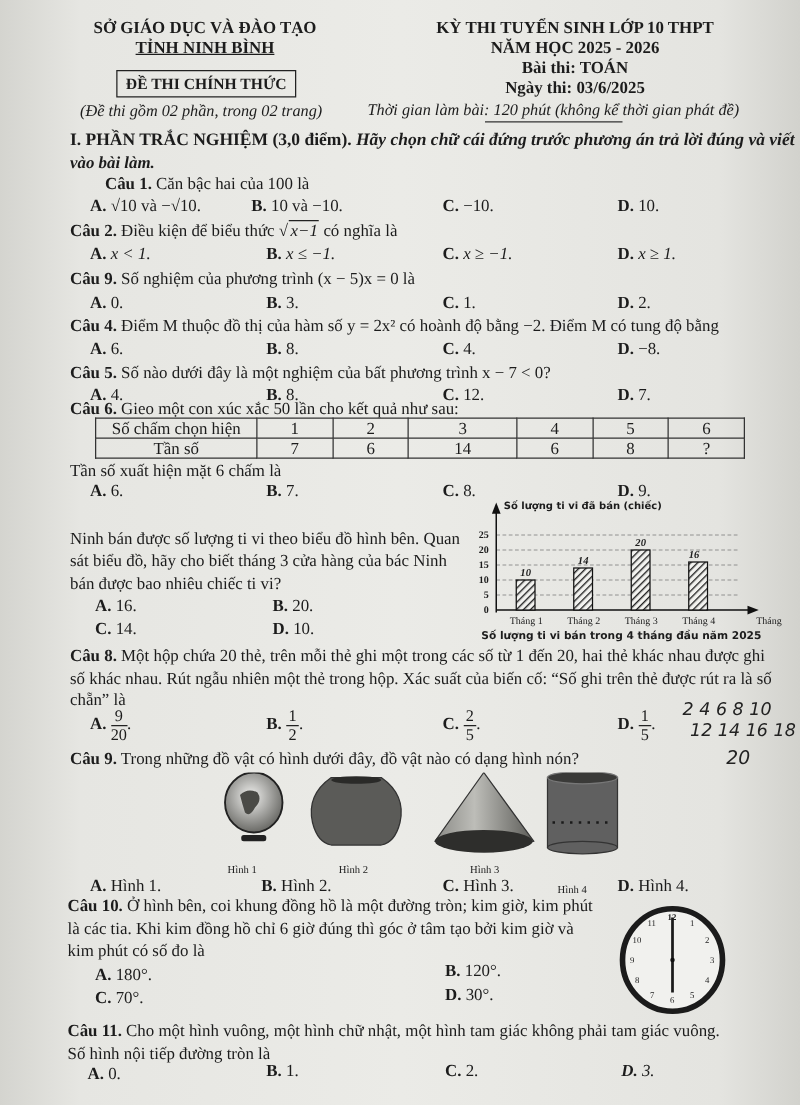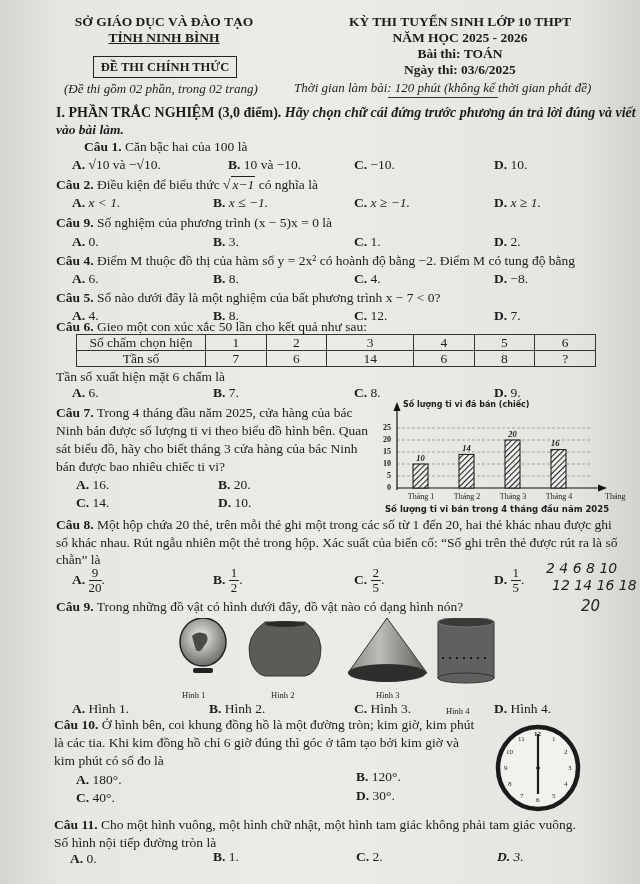--- a/index.html
+++ b/index.html
@@ -45,21 +45,21 @@
     <span class="b">I. PHẦN TRẮC NGHIỆM (3,0 điểm).</span>
     <span class="b i">Hãy chọn chữ cái đứng trước phương án trả lời đúng và viết</span>
   </div>
   <div class="abs q b i" style="left:56px;top:121px;">vào bài làm.</div>
 
   <div class="abs q" style="left:52px;top:138px;margin-left:32px;">
     <span class="b">Câu 1.</span>
     <span>Căn bậc hai của 100 là</span>
   </div>
   <div class="abs opt" style="left:72px;top:157px;"><span class="k">A.</span> <span>√10 và −√10.</span></div>
-  <div class="abs opt" style="left:228px;top:157px;"><span class="k">B.</span> <span>10 và −10.</span></div>
+  <div class="abs opt" style="left:201px;top:157px;"><span class="k">B.</span> <span>10 và −10.</span></div>
   <div class="abs opt" style="left:354px;top:157px;"><span class="k">C.</span> <span>−10.</span></div>
   <div class="abs opt" style="left:494px;top:157px;"><span class="k">D.</span> <span>10.</span></div>
 
   <div class="abs q" style="left:56px;top:176px;">
     <span class="b">Câu 2.</span>
     <span>Điều kiện để biểu thức</span>
     √<span class="sqrt i">x−1</span>
     <span>có nghĩa là</span>
   </div>
   <div class="abs opt" style="left:72px;top:195px;"><span class="k">A.</span> <span class="i">x &lt; 1.</span></div>
@@ -119,24 +119,20 @@
       <td>?</td>
     </tr>
   </tbody>
     </table>
   <div class="abs q" style="left:56px;top:368px;">Tần số xuất hiện mặt 6 chấm là</div>
   <div class="abs opt" style="left:72px;top:385px;"><span class="k">A.</span> <span>6.</span></div>
   <div class="abs opt" style="left:213px;top:385px;"><span class="k">B.</span> <span>7.</span></div>
   <div class="abs opt" style="left:354px;top:385px;"><span class="k">C.</span> <span>8.</span></div>
   <div class="abs opt" style="left:494px;top:385px;"><span class="k">D.</span> <span>9.</span></div>
 
-  <div class="abs q" style="left:56px;top:404px;">
-    <span class="b">Câu 7.</span>
-    <span>Trong 4 tháng đầu năm 2025, cửa hàng của bác</span>
-  </div>
   <div class="abs q" style="left:56px;top:422px;">Ninh bán được số lượng ti vi theo biểu đồ hình bên. Quan</div>
   <div class="abs q" style="left:56px;top:440px;">sát biểu đồ, hãy cho biết tháng 3 cửa hàng của bác Ninh</div>
   <div class="abs q" style="left:56px;top:458px;">bán được bao nhiêu chiếc ti vi?</div>
   <div class="abs opt" style="left:76px;top:477px;"><span class="k">A.</span> <span>16.</span></div>
   <div class="abs opt" style="left:218px;top:477px;"><span class="k">B.</span> <span>20.</span></div>
   <div class="abs opt" style="left:76px;top:495px;"><span class="k">C.</span> <span>14.</span></div>
   <div class="abs opt" style="left:218px;top:495px;"><span class="k">D.</span> <span>10.</span></div>
 
   <div class="abs" style="left:355px;top:398px;width:285px;height:120px;">
     <svg width="285" height="120" style="position:absolute;left:0;top:0;">
@@ -247,21 +243,21 @@
   <div class="abs opt" style="left:494px;top:701px;"><span class="k">D.</span> <span>Hình 4.</span></div>
 
   <div class="abs q" style="left:54px;top:716px;">
     <span class="b">Câu 10.</span>
     <span>Ở hình bên, coi khung đồng hồ là một đường tròn; kim giờ, kim phút</span>
   </div>
   <div class="abs q" style="left:54px;top:734px;">là các tia. Khi kim đồng hồ chỉ 6 giờ đúng thì góc ở tâm tạo bởi kim giờ và</div>
   <div class="abs q" style="left:54px;top:752px;">kim phút có số đo là</div>
   <div class="abs opt" style="left:76px;top:772px;"><span class="k">A.</span> <span>180°.</span></div>
   <div class="abs opt" style="left:356px;top:769px;"><span class="k">B.</span> <span>120°.</span></div>
-  <div class="abs opt" style="left:76px;top:790px;"><span class="k">C.</span> <span>40°.</span></div>
+  <div class="abs opt" style="left:76px;top:790px;"><span class="k">C.</span> <span>70°.</span></div>
   <div class="abs opt" style="left:356px;top:788px;"><span class="k">D.</span> <span>30°.</span></div>
 
   <div class="abs" style="left:494px;top:724px;width:90px;height:88px;">
     <svg width="90" height="88" style="position:absolute;left:0;top:0;">
       <ellipse cx="44" cy="44" rx="40" ry="41" fill="#f1f1ee" stroke="#1b1b1b" stroke-width="4.5"></ellipse>
       <line x1="44" y1="44" x2="44" y2="10" stroke="#1b1b1b" stroke-width="2.2"></line>
       <line x1="44" y1="44" x2="44" y2="70" stroke="#1b1b1b" stroke-width="2.2"></line>
       <circle cx="44" cy="44" r="1.8" fill="#111"></circle>
     </svg>
     <div class="abs" style="left:40px;top:6px;font-size:7px;font-weight:bold;">12</div>

